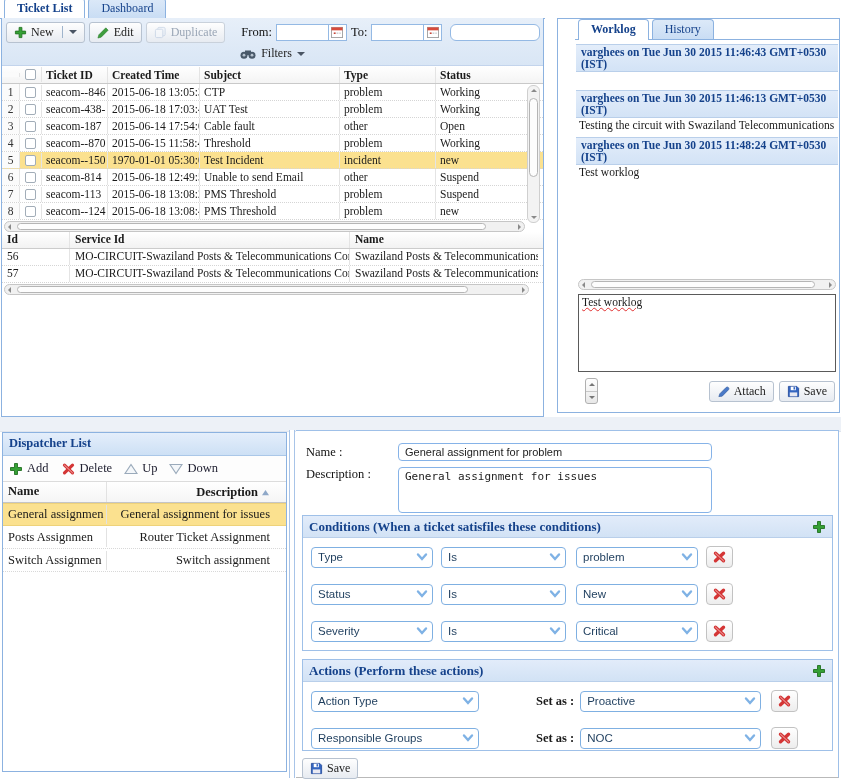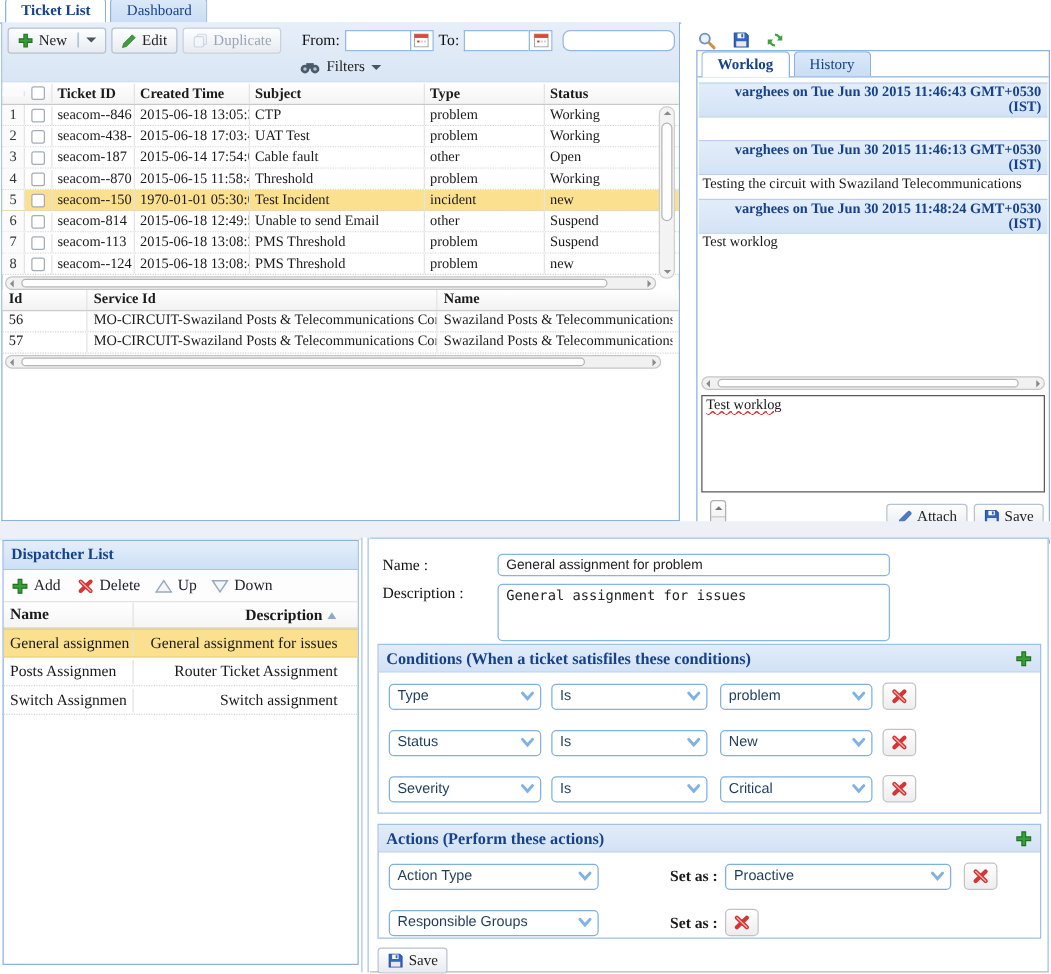--- a/index.html
+++ b/index.html
@@ -66,26 +66,26 @@
   
   .svc-tabs { margin-top:5px; }
   .svc-head, .svc-row { display:flex; }
   .svc-head { background:linear-gradient(#ffffff,#f2f2f2); border-bottom:1px solid #cccccc; height:17px; font-weight:bold; }
   .svc-head > div, .svc-row > div { padding:1px 5px; font-size:11.5px; overflow:hidden; white-space:nowrap; border-right:1px solid #e4e4e4; }
   .svc-row { height:17px; border-bottom:1px dotted #d5d5d5; }
   .s-id { width:68px; } .s-sid { width:280px; } .s-name { width:188px; border-right:none !important; }
   .svc-hscroll { margin:1px 14px 0 2px; }
 
   
-  .worklog-panel { position:absolute; left:557px; top:40px; width:283px; height:395px; border:1px solid #8cb2e0; background:#fff; display:flex; flex-direction:column; }
+  .worklog-panel { position:absolute; left:557px; top:18px; width:283px; height:395px; border:1px solid #8cb2e0; background:#fff; display:flex; flex-direction:column;padding-left:17px; }
   .wl-tabs { padding-left:3px; }
   .wl-entries { padding:4px 1px 0 1px; }
   .wl-entry { margin-bottom:5px; }
   .wl-entry-head { background:linear-gradient(#e3edfa,#d3e3f6); border-top:1px solid #b9cfea; border-bottom:1px solid #b9cfea;
-                   color:#15428b; font-weight:bold; font-size:11.5px; padding:1px 5px;text-align:right; }
+                   color:#15428b; font-weight:bold; font-size:11.5px; padding:1px 5px; }
   .wl-entry-body { font-size:11.5px; padding:1px 3px; min-height:13px; }
   .wl-hscroll { margin:auto 3px 4px 3px; }
   .wl-input { margin:0 3px; height:78px; border:1px solid #5a5a5a; background:#fff; font-size:11.5px; padding:1px 3px; overflow:hidden; cursor:text; }
   .wl-input .misspell { text-decoration:underline wavy #e03030 1px; }
   .wl-footer { display:flex; align-items:center; padding:6px 4px 8px 10px; }
   .spinner { width:13px; height:26px; border:1px solid #b0b0b0; border-radius:3px; background:linear-gradient(#fefefe,#e8e8e8); display:flex; flex-direction:column; }
   .spinner div { flex:1; display:flex; align-items:center; justify-content:center; cursor:pointer; }
   .spinner .tu { border-bottom:1px solid #c8c8c8; }
   .tri-u { width:0; height:0; border:3px solid transparent; border-bottom-color:#777; border-top:none; }
   .tri-d { width:0; height:0; border:3px solid transparent; border-top-color:#777; border-bottom:none; }
@@ -658,20 +658,26 @@
           </div>
 
           <div class="sec-row act">
             <div class="combo f1">
               <span class="combo-text">Responsible Groups</span>
               <span class="combo-arrow"><svg width="12" height="10" viewBox="0 0 12 10">
                   <path d="M2 2.5 L6 7 L10 2.5" fill="none" stroke="#7fb2e5" stroke-width="2.4" stroke-linecap="round"></path>
                 </svg></span>
             </div>
             <span class="setas">Set as :</span>
+            <div class="combo f3">
+              <span class="combo-text">NOC</span>
+              <span class="combo-arrow"><svg width="12" height="10" viewBox="0 0 12 10">
+                  <path d="M2 2.5 L6 7 L10 2.5" fill="none" stroke="#7fb2e5" stroke-width="2.4" stroke-linecap="round"></path>
+                </svg></span>
+            </div>
             <button class="xbtn">
               <span class="icon"><svg width="15" height="14" viewBox="0 0 14 14">
                   <g stroke="#d43535" stroke-width="3.4" stroke-linecap="round">
                     <path d="M3 3.2 L11 10.8"></path>
                     <path d="M11 3.2 L3 10.8"></path>
                   </g>
                   <g stroke="#f2b0b0" stroke-width="1" stroke-linecap="round">
                     <path d="M3 3.2 L11 10.8"></path>
                   </g>
                 </svg></span>

